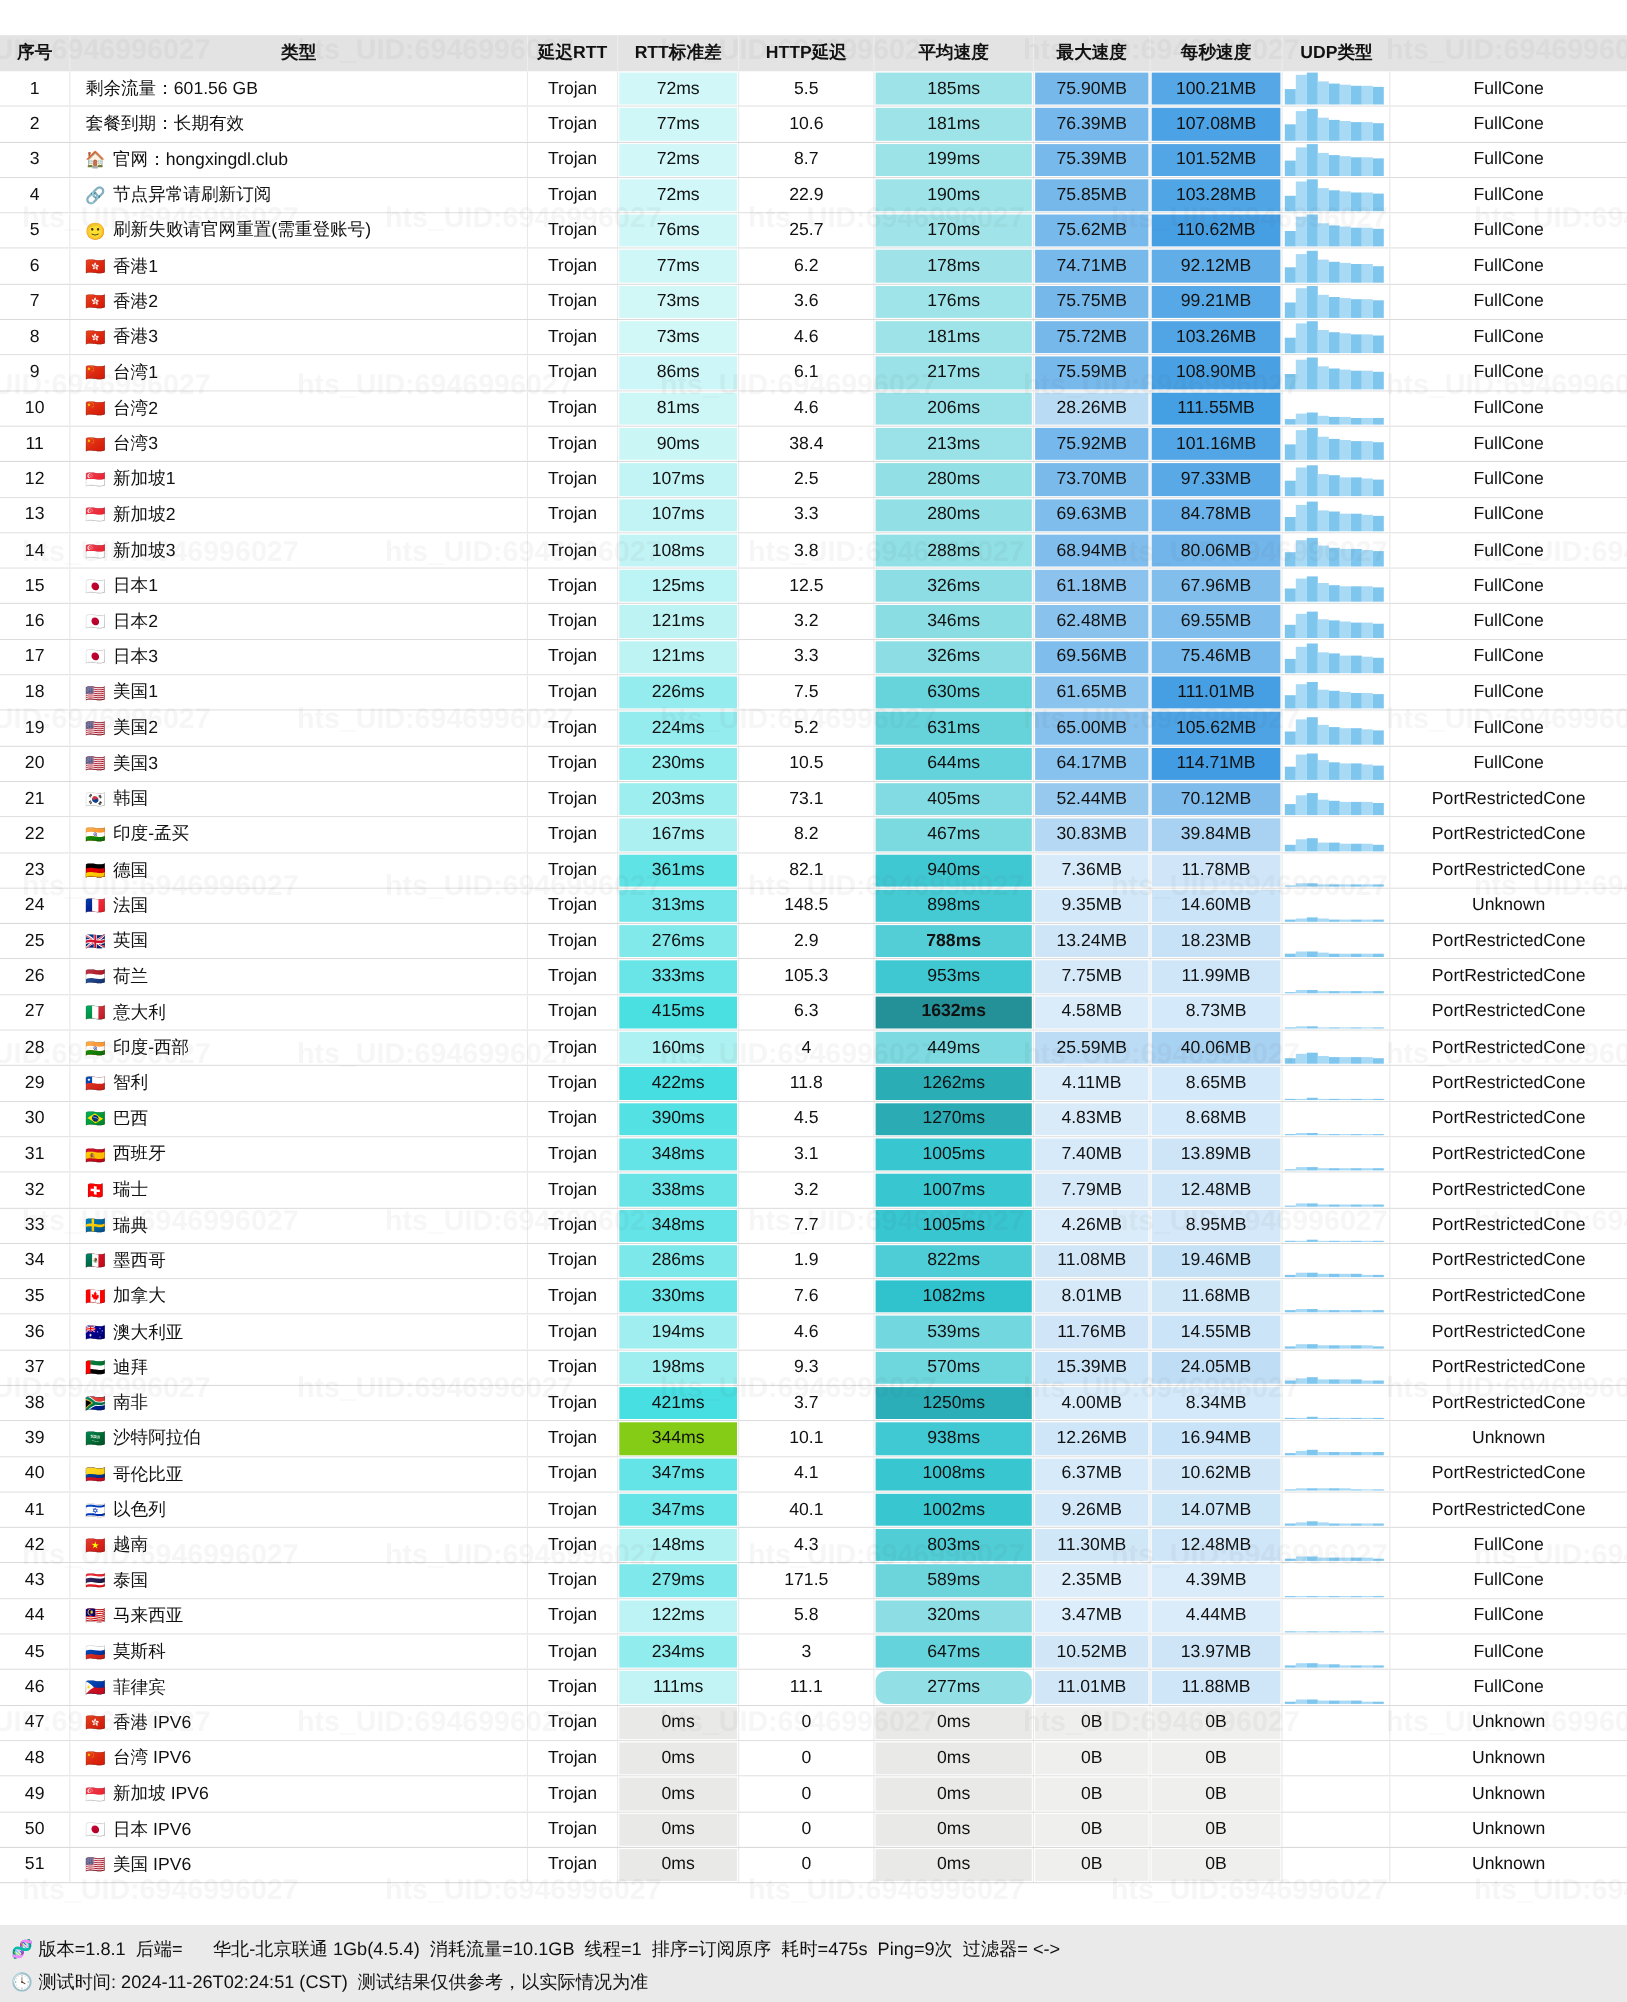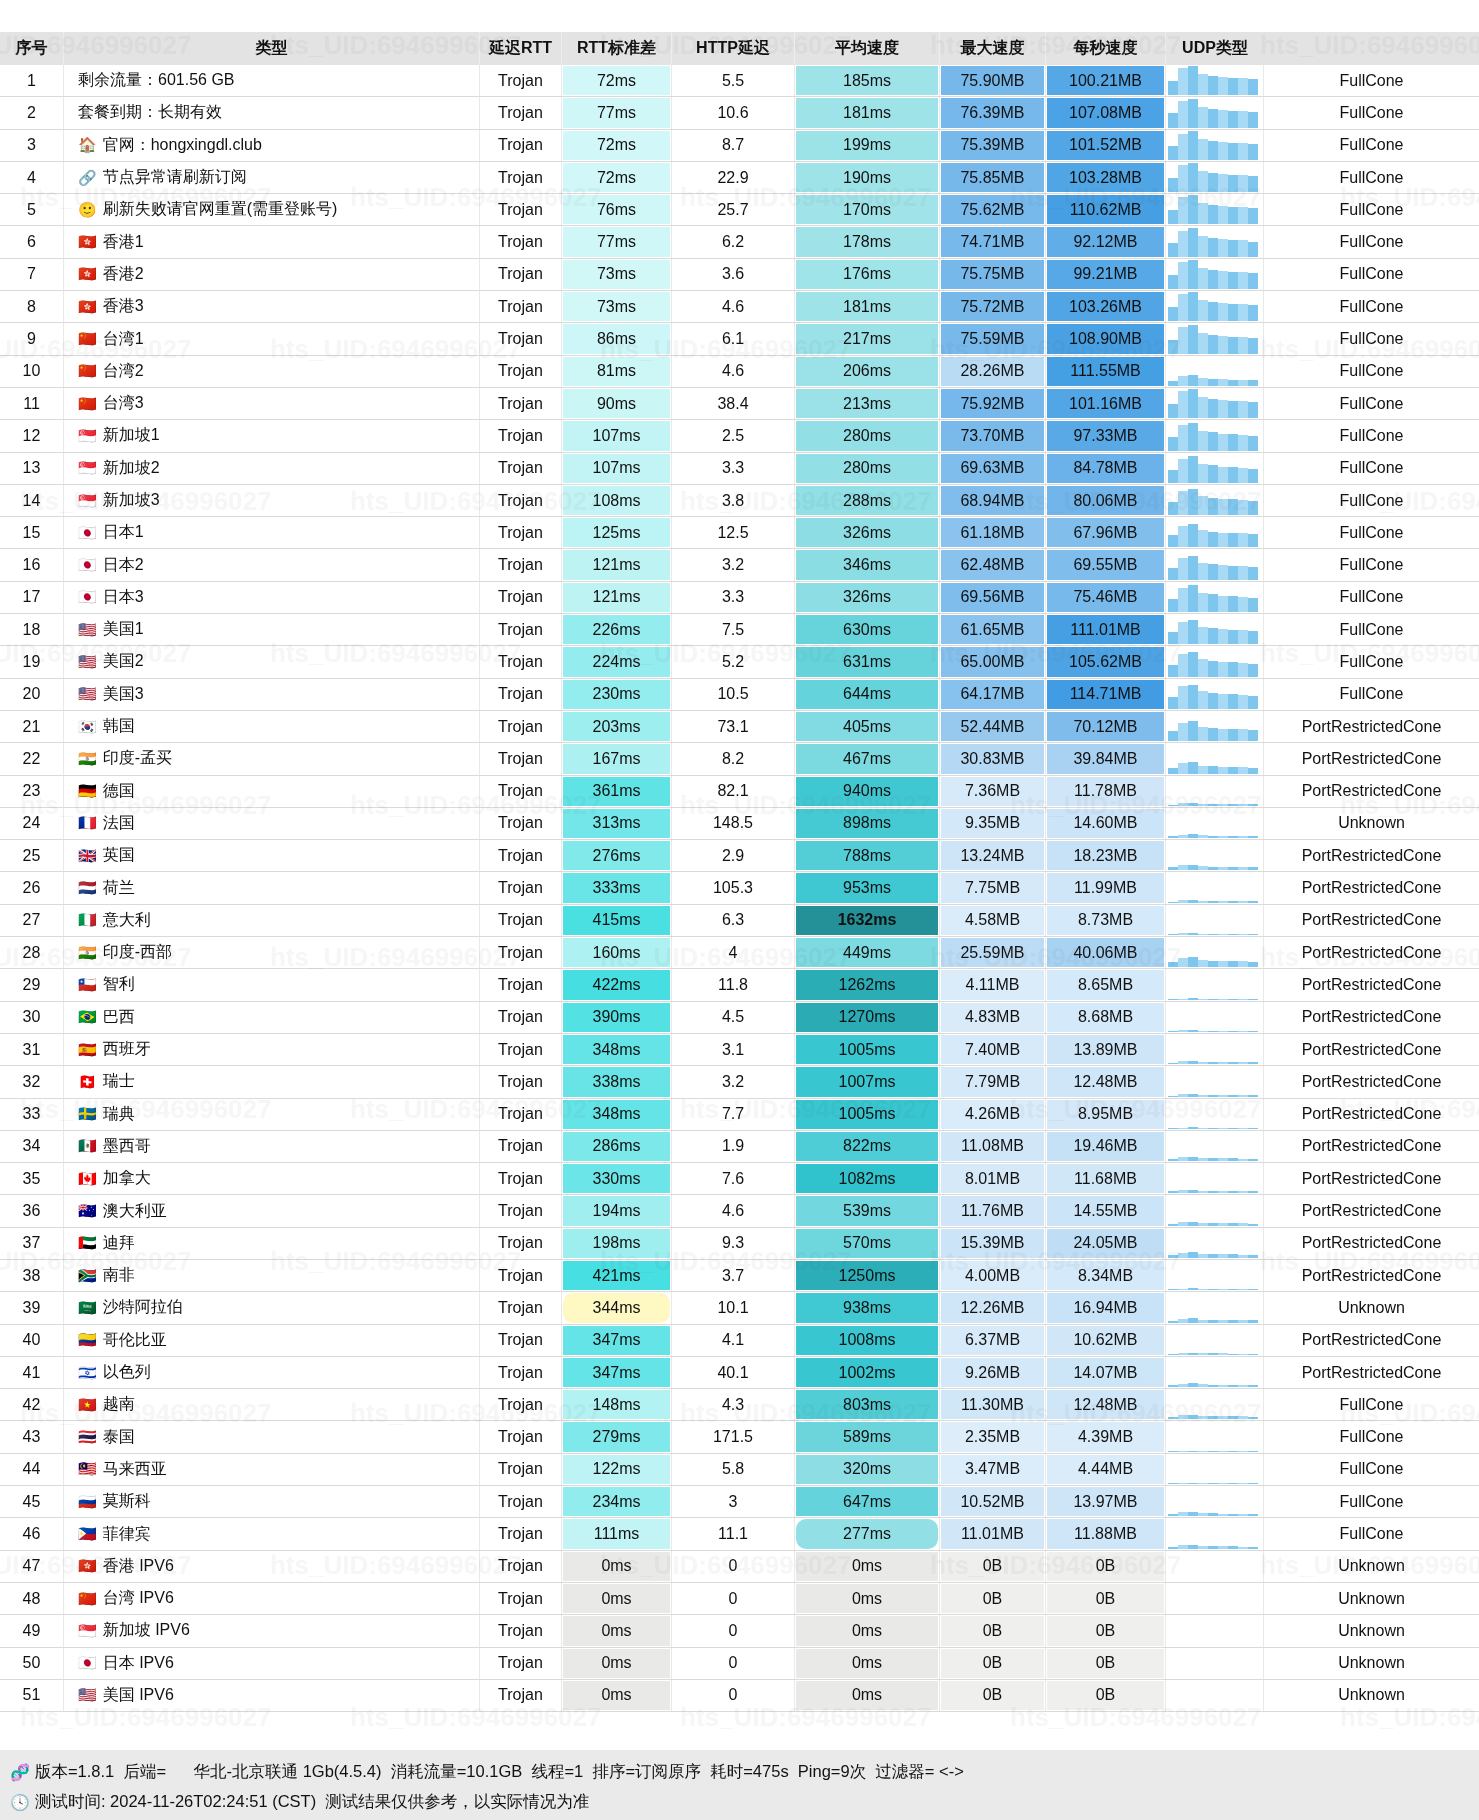--- a/index.html
+++ b/index.html
@@ -847,21 +847,21 @@
         <div class="cell c-name">
           <span class="flag">🇬🇧</span>
           <span>英国</span>
         </div>
         <div class="cell c-type">Trojan</div>
         <div class="cell c-rtt">
           <div class="fill" style="background: rgb(129, 233, 234);">276ms</div>
         </div>
         <div class="cell c-std">2.9</div>
         <div class="cell c-http">
-          <div class="fill" style="background: rgb(83, 206, 215);">788ms</div>
+          <div class="fill" style="background: rgb(83, 206, 215); font-weight: bold;">788ms</div>
         </div>
         <div class="cell c-avg">
           <div class="fill" style="background: rgb(206, 229, 248);">13.24MB</div>
         </div>
         <div class="cell c-max">
           <div class="fill" style="background: rgb(199, 226, 247);">18.23MB</div>
         </div>
         <div class="cell c-bars">
           <div class="bar" style="height: 3px; background: rgb(127, 198, 238);"></div>
           <div class="bar" style="height: 5px; background: rgb(169, 218, 245);"></div>
@@ -1305,21 +1305,21 @@
         <div class="cell c-udp">PortRestrictedCone</div>
       </div>
       <div class="row grid">
         <div class="cell c-no">39</div>
         <div class="cell c-name">
           <span class="flag">🇸🇦</span>
           <span>沙特阿拉伯</span>
         </div>
         <div class="cell c-type">Trojan</div>
         <div class="cell c-rtt">
-          <div class="fill" style="background: #fef9c3; border-radius: 10px;">344ms</div>
+          <div class="fill" style="background: #84cc16;">344ms</div>
         </div>
         <div class="cell c-std">10.1</div>
         <div class="cell c-http">
           <div class="fill" style="background: rgb(64, 201, 210);">938ms</div>
         </div>
         <div class="cell c-avg">
           <div class="fill" style="background: rgb(207, 230, 248);">12.26MB</div>
         </div>
         <div class="cell c-max">
           <div class="fill" style="background: rgb(200, 227, 247);">16.94MB</div>

